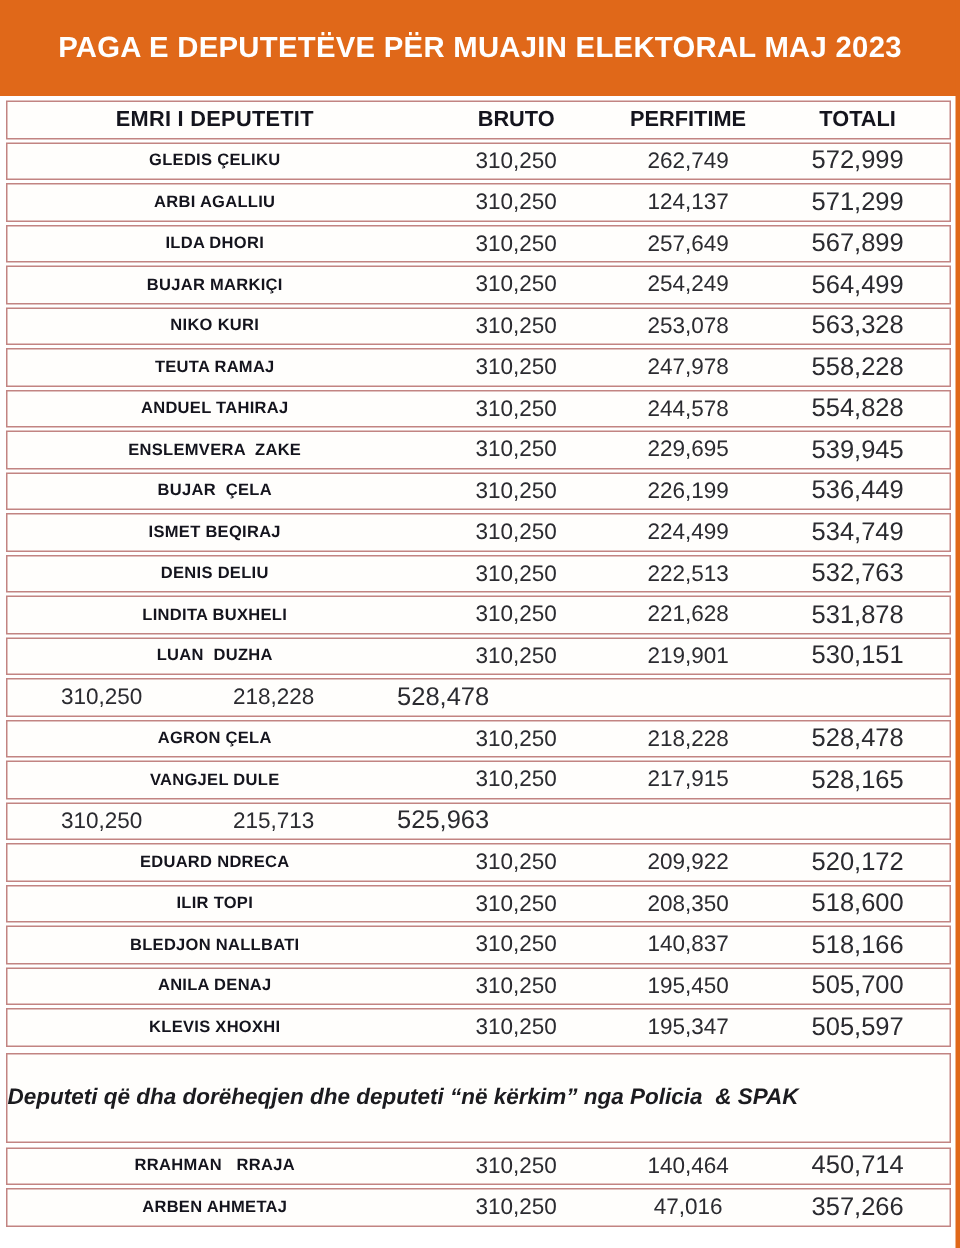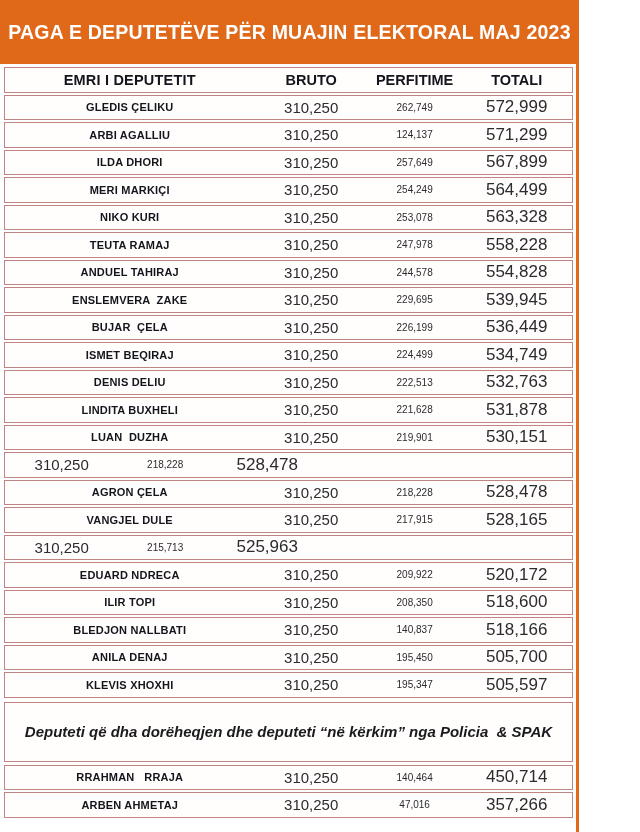--- a/index.html
+++ b/index.html
@@ -11,49 +11,49 @@
     --row-bg: #fffefc;
   }
   * { box-sizing: border-box; }
   html, body {
     margin: 0; padding: 0;
     width: 640px; height: 832px;
     background: #ffffff;
     font-family: "Liberation Sans", sans-serif;
     overflow: hidden;
   }
-  .page { position: relative; width: 579px; height: 832px; }
+  .page { position: relative; width: 640px; height: 832px; }
   .title-bar {
     height: 64px;
     background: var(--header-bg);
     color: var(--header-text);
     display: flex; align-items: center; justify-content: center;
     font-weight: bold; font-size: 19.5px; letter-spacing: 0.2px;
     text-align: center;
   }
   .table { margin: 3px 6px 0 4px; }
   .row {
     display: flex; align-items: center;
     height: 25.5px;
     border: 1px solid var(--row-border);
     margin-bottom: 2px;
     background: var(--row-bg);
   }
   .cell { text-align: center; white-space: pre; overflow: hidden; }
   .c-name  { width: 44%;   font-weight: bold; color: var(--name-text); font-size: 11px; letter-spacing: 0.2px; }
   .c-bruto { width: 20%;   color: var(--number-text); font-size: 15px; }
-  .c-perf  { width: 16.5%; color: var(--number-text); font-size: 10px; }
+  .c-perf  { width: 16.5%; color: var(--number-text); font-size: 15px; }
   .c-tot   { width: 19.5%; color: var(--number-text); font-size: 17px; }
   .header-row .cell { font-weight: bold; color: var(--name-text); font-size: 14.5px; }
   .note-row {
     height: 60px;
     border: 1px solid var(--row-border);
     margin: 4px 0 3px 0;
     background: var(--row-bg);
-    display: flex; align-items: center; justify-content: center;
+    display: flex; align-items: center; justify-content: flex-start;
   }
   .note-text {
     font-weight: bold; font-style: italic;
     font-size: 15px; color: #1b1b1f;
     white-space: pre; text-align: center;
   }
   .right-edge {
     position: absolute; top: 0; right: 0;
     width: 3px; height: 832px;
     background: var(--header-bg);
@@ -91,21 +91,21 @@
   </div>
 
   <div class="row">
     <div class="cell c-name">ILDA DHORI</div>
     <div class="cell c-bruto">310,250</div>
     <div class="cell c-perf">257,649</div>
     <div class="cell c-tot">567,899</div>
   </div>
 
   <div class="row">
-    <div class="cell c-name">MERI MARKIÇI</div>
+    <div class="cell c-name">BUJAR MARKIÇI</div>
     <div class="cell c-bruto">310,250</div>
     <div class="cell c-perf">254,249</div>
     <div class="cell c-tot">564,499</div>
   </div>
 
   <div class="row">
     <div class="cell c-name">NIKO KURI</div>
     <div class="cell c-bruto">310,250</div>
     <div class="cell c-perf">253,078</div>
     <div class="cell c-tot">563,328</div>

